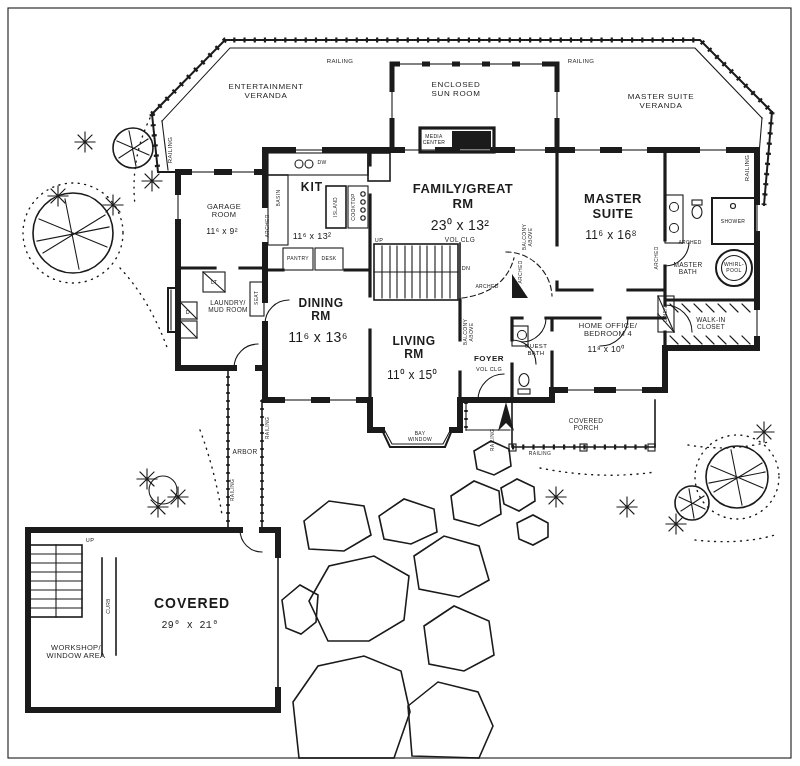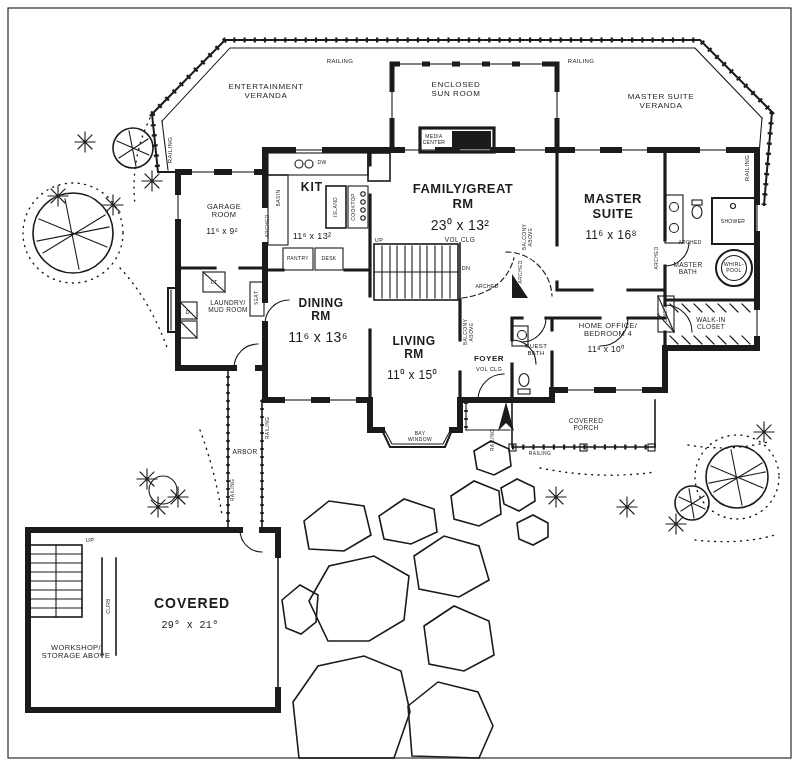--- a/index.html
+++ b/index.html
@@ -368,18 +368,18 @@
       <div class="lbl" style="left: 586px; top: 424px; font-size: 6.5px; transform: translate(-50%, -50%) rotate(0deg);">COVERED
 PORCH</div>
       <div class="lbl" style="left: 493px; top: 440px; font-size: 5px; transform: translate(-50%, -50%) rotate(-90deg);">RAILING</div>
       <div class="lbl" style="left: 540px; top: 454px; font-size: 5px; transform: translate(-50%, -50%) rotate(0deg);">RAILING</div>
       <div class="lbl" style="left: 268px; top: 428px; font-size: 5px; transform: translate(-50%, -50%) rotate(-90deg);">RAILING</div>
       <div class="lbl" style="left: 233px; top: 490px; font-size: 5px; transform: translate(-50%, -50%) rotate(-90deg);">RAILING</div>
       <div class="lbl" style="left: 245px; top: 452px; font-size: 6.5px; transform: translate(-50%, -50%) rotate(0deg);">ARBOR</div>
       <div class="lbl" style="left: 192px; top: 604px; font-size: 14px; font-weight: 700; letter-spacing: 1px; transform: translate(-50%, -50%) rotate(0deg);">COVERED</div>
       <div class="lbl" style="left: 190px; top: 626px; font-size: 10px; transform: translate(-50%, -50%) rotate(0deg); font-family: Liberation Mono, monospace;">29⁰ x 21⁰</div>
       <div class="lbl" style="left: 76px; top: 652px; font-size: 7.5px; transform: translate(-50%, -50%) rotate(0deg);">WORKSHOP/
-STORAGE ABOVE</div>
+WINDOW AREA</div>
       <div class="lbl" style="left: 109px; top: 606px; font-size: 5px; transform: translate(-50%, -50%) rotate(-90deg);">CURB</div>
       <div class="lbl" style="left: 90px; top: 540px; font-size: 5.5px; transform: translate(-50%, -50%) rotate(0deg);">UP</div>
     </div>
 
 </div>
 
 </body></html>

